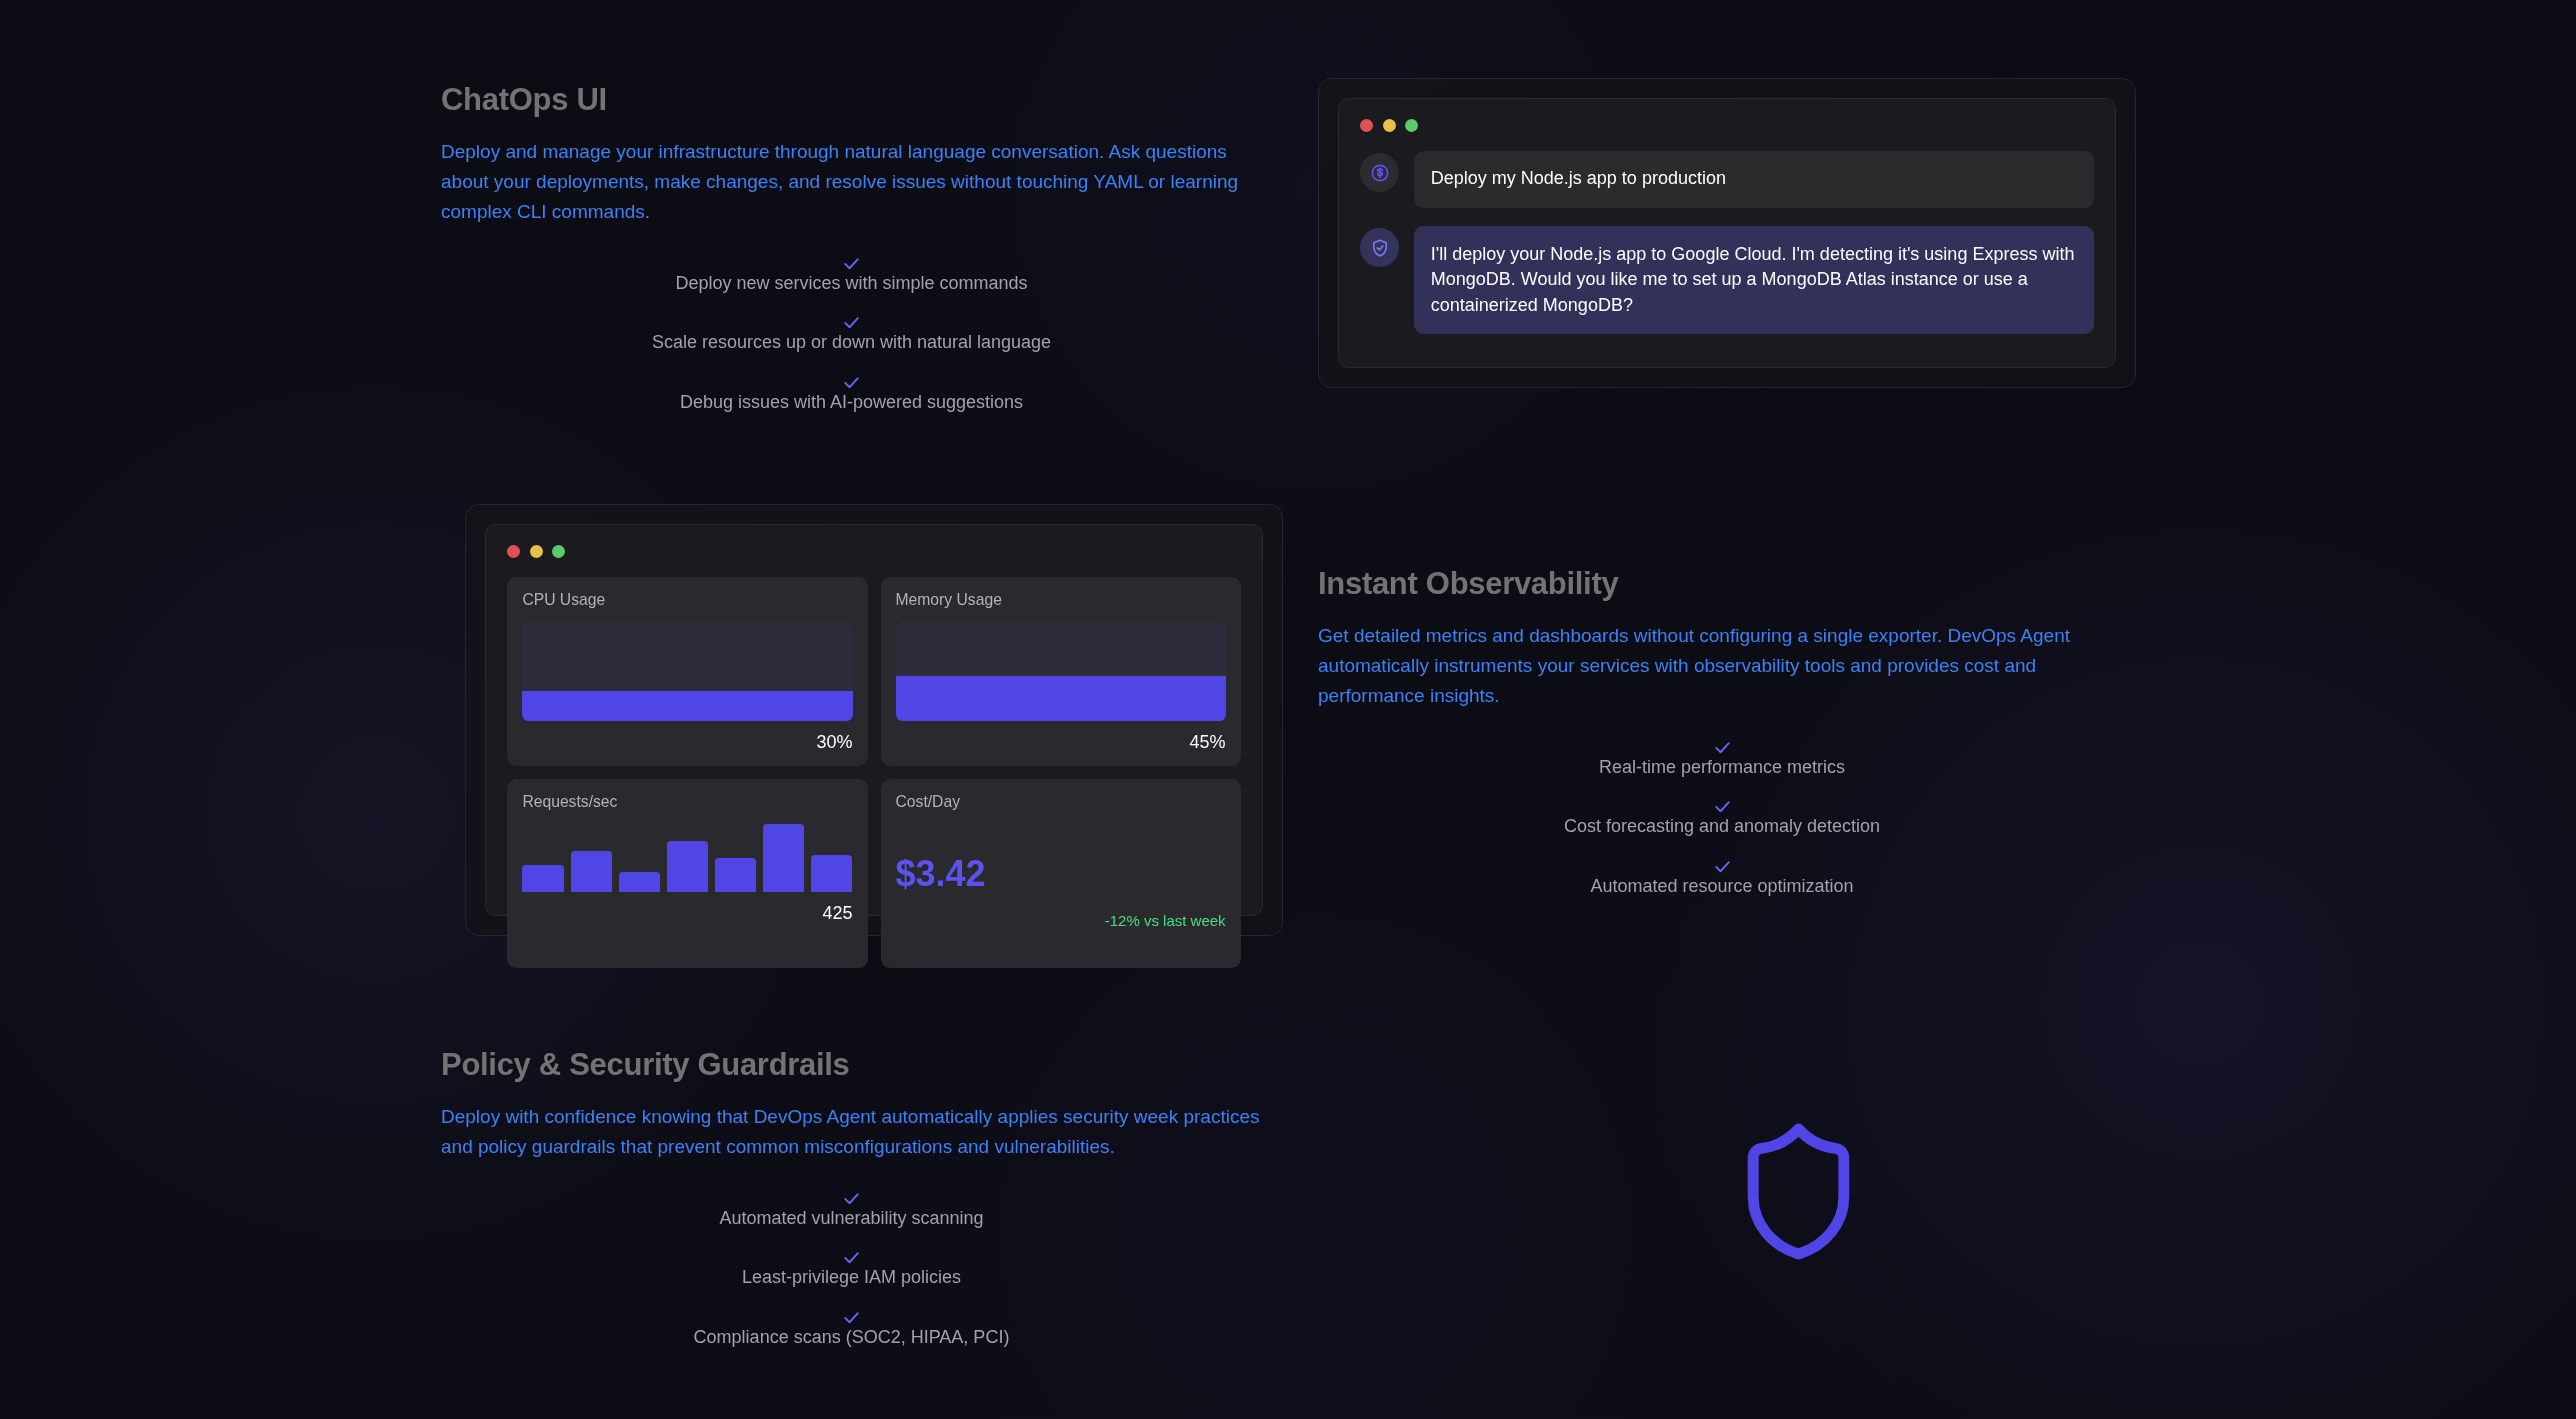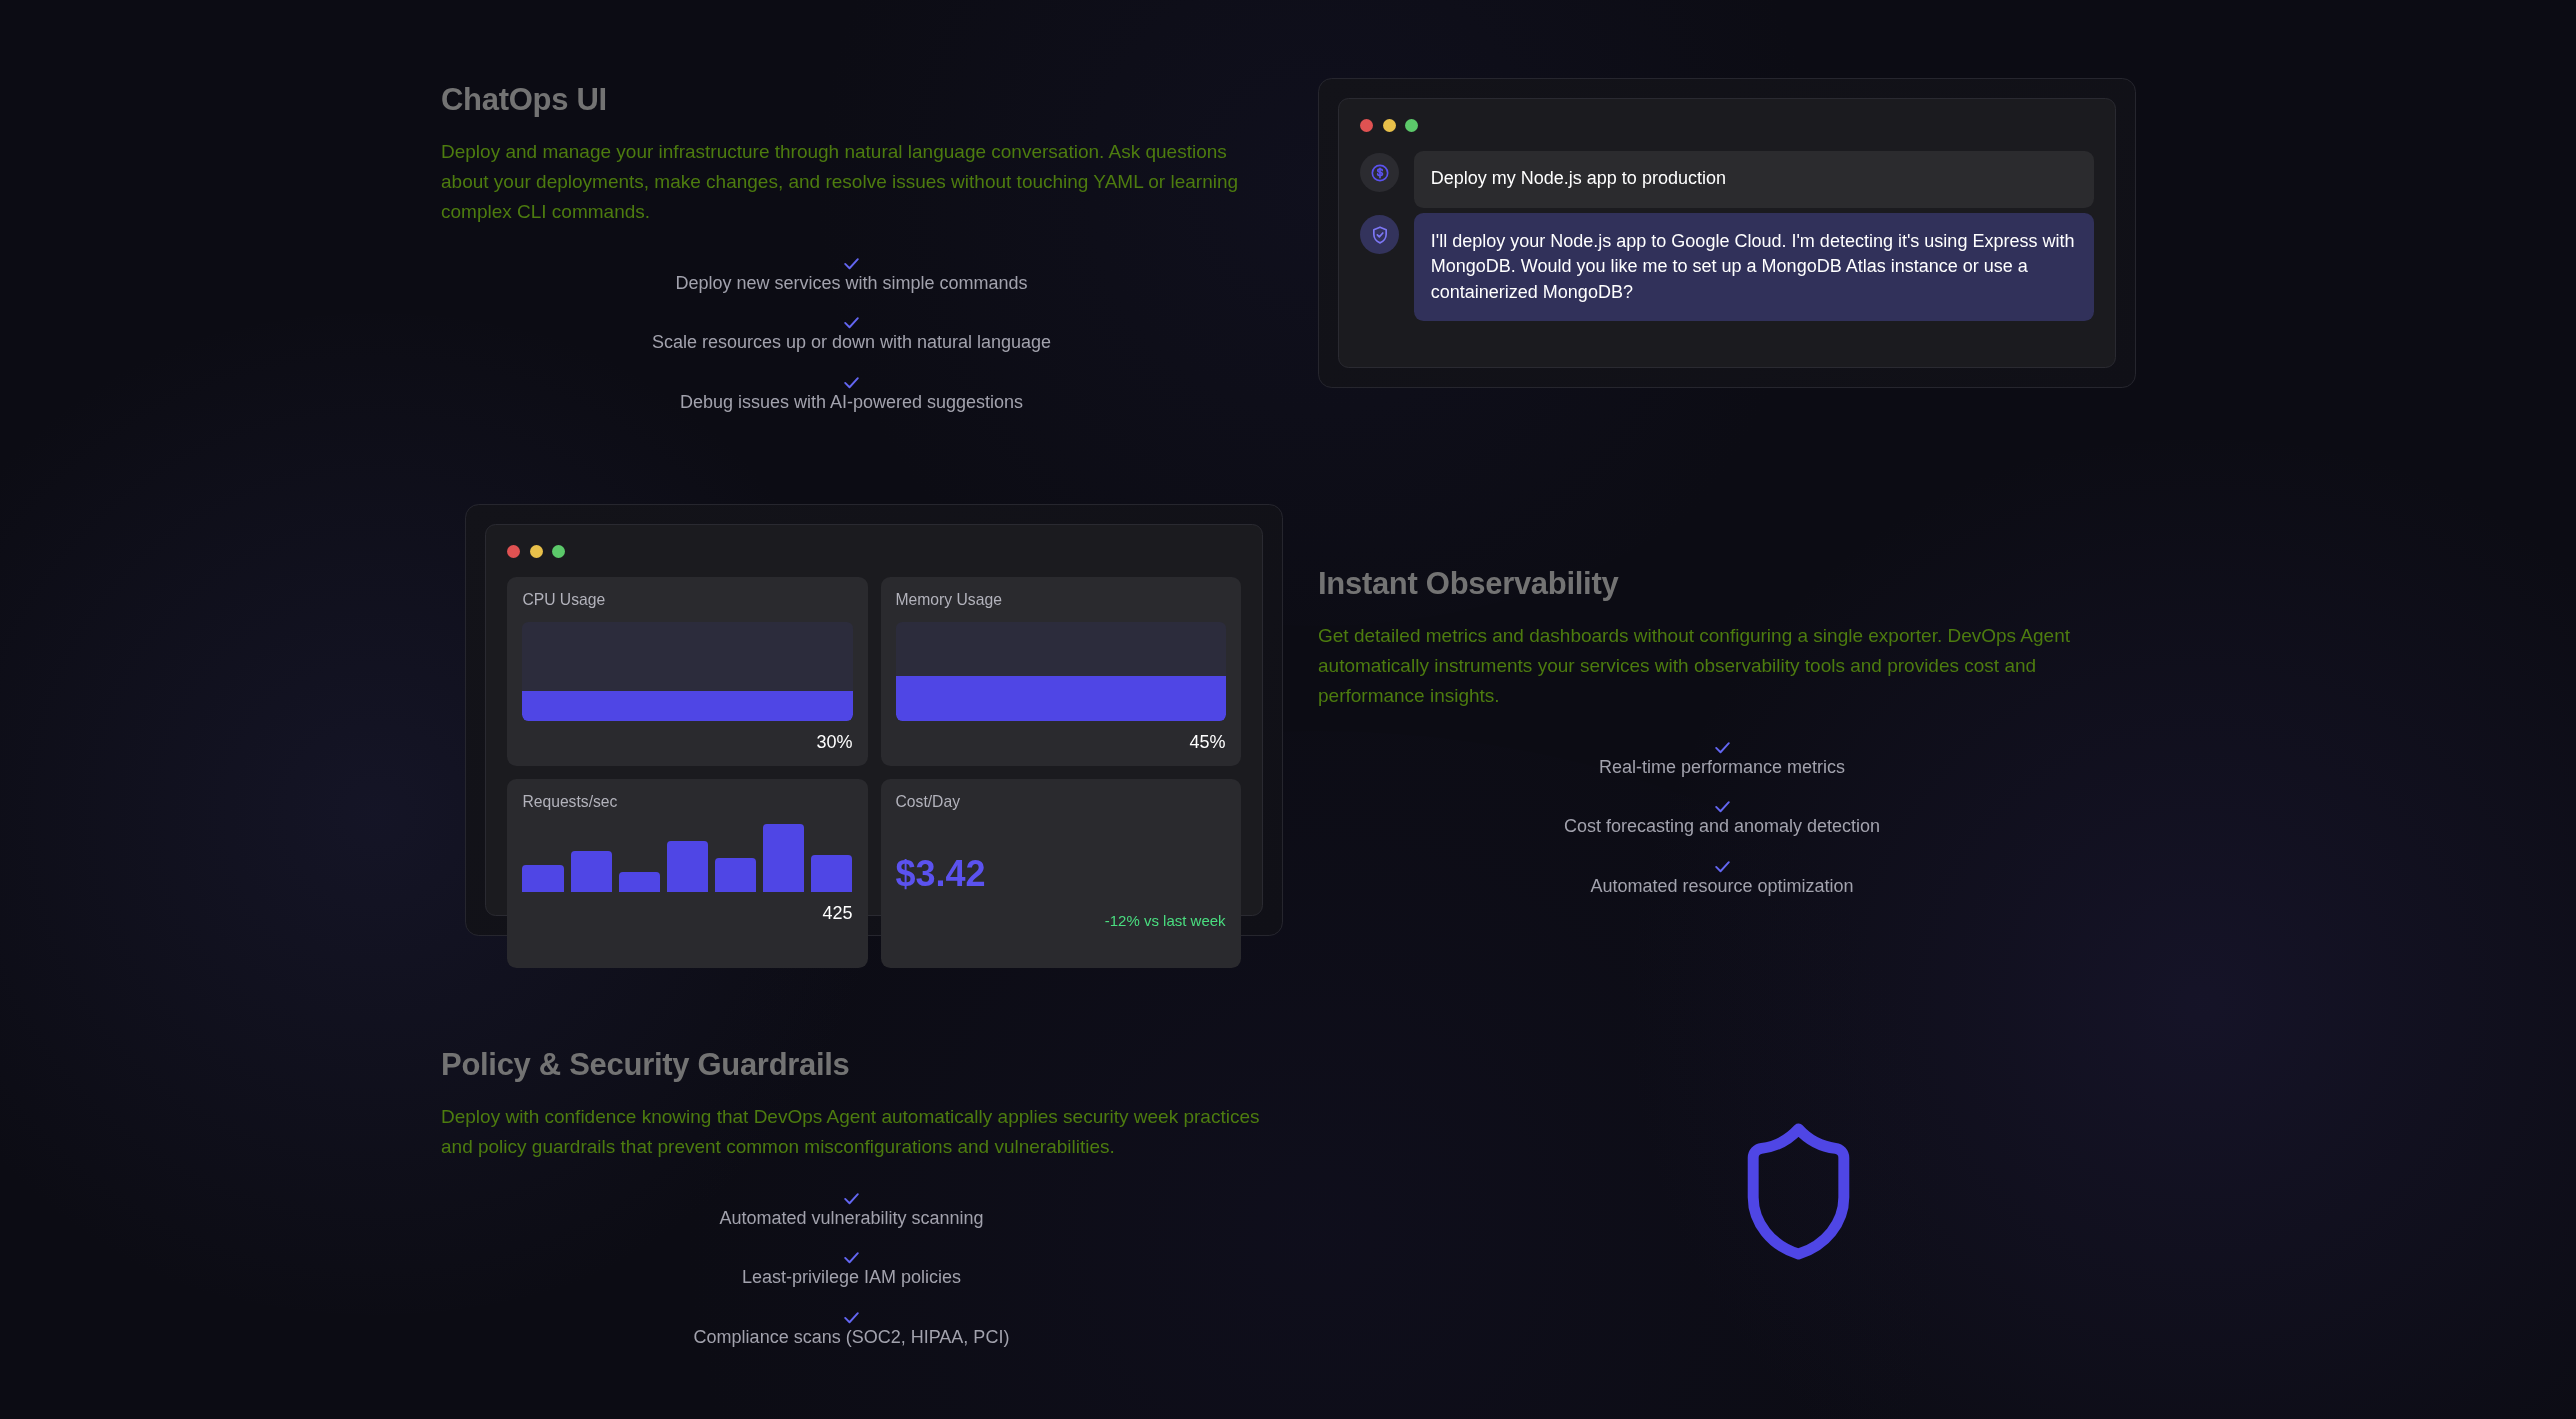--- a/index.html
+++ b/index.html
@@ -57,21 +57,21 @@
   
   .sec-title {
     font-size: 31px;
     font-weight: bold;
     color: #737373;
     letter-spacing: -0.3px;
     line-height: 1.15;
   }
   .sec-body {
     font-size: 19px;
-    color: #4d7c0f;
+    color: #3b82f6;
     line-height: 1.57;
     margin-top: 19.4px;
   }
   .feat-list { margin-top: 27px; }
   .feat-item {
     display: flex;
     align-items: center;
     gap: 0;
     margin-bottom: 19px;
     flex-direction: column;
@@ -104,21 +104,21 @@
     padding: 19.4px 21px 22.6px 21px;
   }
   .dots {
     display: flex;
     gap: 9.4px;
     margin-bottom: 19px;
   }
   .dot { width: 13px; height: 13px; border-radius: 50%; }
 
   
-  .chat-rows { display: flex; flex-direction: column; gap: 5px; }
+  .chat-rows { display: flex; flex-direction: column; gap: 18px; }
   .chat-row { display: flex; align-items: flex-start; gap: 14.4px; }
   .avatar {
     width: 39px; height: 39px;
     border-radius: 50%;
     flex: 0 0 39px;
     display: flex;
     align-items: center;
     justify-content: center;
     margin-top: 2.5px;
   }

